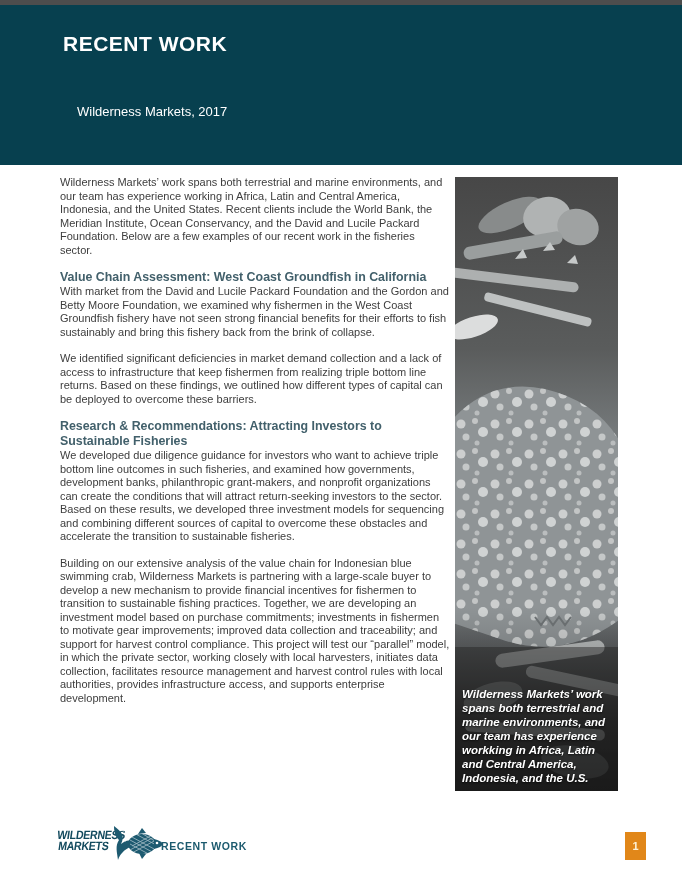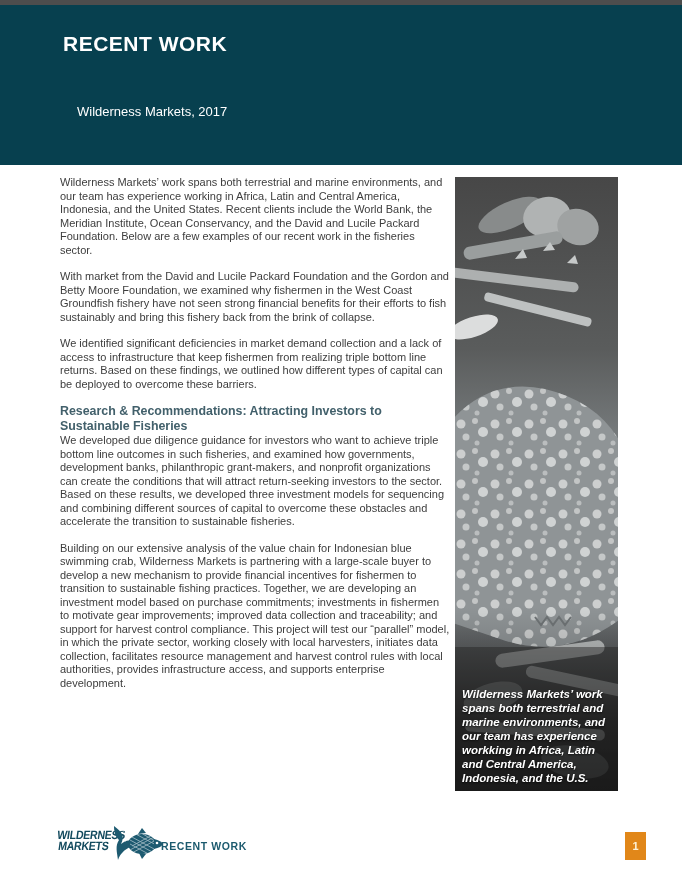--- a/index.html
+++ b/index.html
@@ -35,20 +35,21 @@
   <div class="top-strip"></div>
 
   <div class="header-band">
     <div class="header-title">RECENT WORK</div>
     <div class="header-subtitle">Wilderness Markets, 2017</div>
   </div>
 
   <div class="content">
     <p>Wilderness Markets’ work spans both terrestrial and marine environments, and our team has experience working in Africa, Latin and Central America, Indonesia, and the United States. Recent clients include the World Bank, the Meridian Institute, Ocean Conservancy, and the David and Lucile Packard Foundation. Below are a few examples of our recent work in the fisheries sector.</p>
 
+    <h2>Value Chain Assessment: West Coast Groundfish in California</h2>
     <p>With market from the David and Lucile Packard Foundation and the Gordon and Betty Moore Foundation, we examined why fishermen in the West Coast Groundfish fishery have not seen strong financial benefits for their efforts to fish sustainably and bring this fishery back from the brink of collapse.</p>
     <p>We identified significant deficiencies in market demand collection and a lack of access to infrastructure that keep fishermen from realizing triple bottom line returns. Based on these findings, we outlined how different types of capital can be deployed to overcome these barriers.</p>
 
     <h2>Research &amp; Recommendations: Attracting Investors to Sustainable Fisheries</h2>
     <p>We developed due diligence guidance for investors who want to achieve triple bottom line outcomes in such fisheries, and examined how governments, development banks, philanthropic grant-makers, and nonprofit organizations can create the conditions that will attract return-seeking investors to the sector. Based on these results, we developed three investment models for sequencing and combining different sources of capital to overcome these obstacles and accelerate the transition to sustainable fisheries.</p>
 
     <p>Building on our extensive analysis of the value chain for Indonesian blue swimming crab, Wilderness Markets is partnering with a large-scale buyer to develop a new mechanism to provide financial incentives for fishermen to transition to sustainable fishing practices. Together, we are developing an investment model based on purchase commitments; investments in fishermen to motivate gear improvements; improved data collection and traceability; and support for harvest control compliance. This project will test our “parallel” model, in which the private sector, working closely with local harvesters, initiates data collection, facilitates resource management and harvest control rules with local authorities, provides infrastructure access, and supports enterprise development.</p>
   </div>
 
   <div class="photo">

